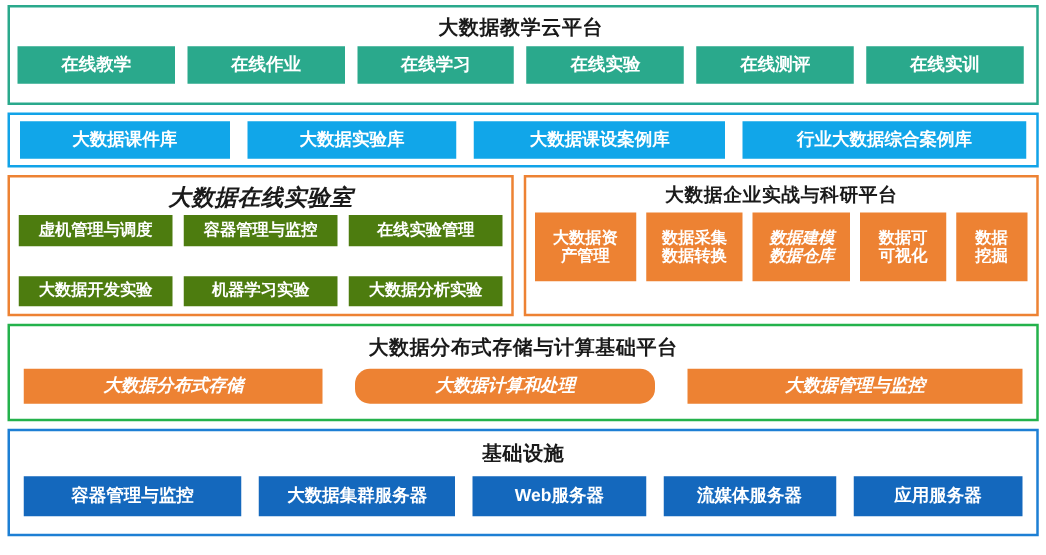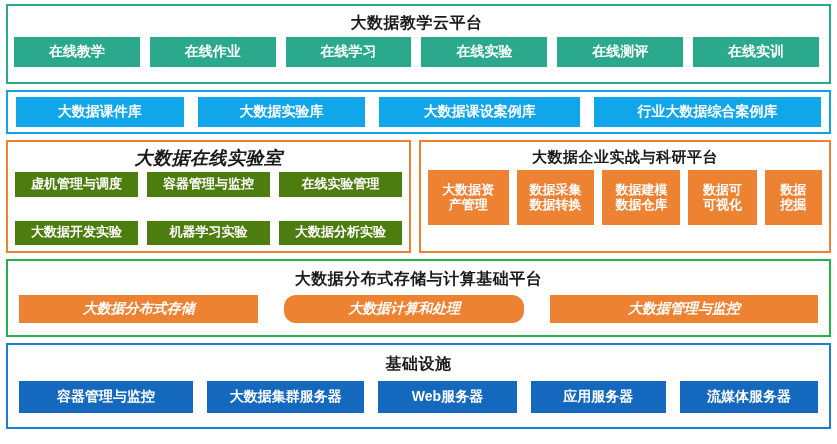--- a/index.html
+++ b/index.html
@@ -106,21 +106,21 @@
     padding: 4px 7px 6px 7px;
   }
   .panel-ent .panel-title { margin: 3px 0 6px 0; font-size: 15px; }
   .panel-ent .chip-row { height: 55px; gap: 8px; }
   .panel-ent .chip {
     background: #ed8233;
     font-size: 13px;
   }
   .panel-ent .chip.e1 { flex: 1.18 1 0; }
   .panel-ent .chip.e2 { flex: 1.14 1 0; }
-  .panel-ent .chip.e3 { flex: 1.14 1 0; }
+  .panel-ent .chip.e3 { flex: 1.14 1 0; font-style: italic; }
   .panel-ent .chip.e4 { flex: 1.0 1 0; }
   .panel-ent .chip.e5 { flex: 0.84 1 0; }
 
   
   .row-storage {
     border-color: #24b24c;
     height: 78px;
     padding: 5px 7px 7px 7px;
   }
   .row-storage .panel-title { margin: 5px 0 8px 0; font-size: 16px; }
@@ -220,18 +220,18 @@
       <div class="chip s3">大数据管理与监控</div>
     </div>
   </section>
 
   <section class="panel row-infra">
     <div class="panel-title">基础设施</div>
     <div class="chip-row">
       <div class="chip i1">容器管理与监控</div>
       <div class="chip i2">大数据集群服务器</div>
       <div class="chip i3">Web服务器</div>
+      <div class="chip i5">流媒体服务器</div>
       <div class="chip i4">应用服务器</div>
-      <div class="chip i5">流媒体服务器</div>
     </div>
   </section>
 
 </div>
 
 </body></html>

